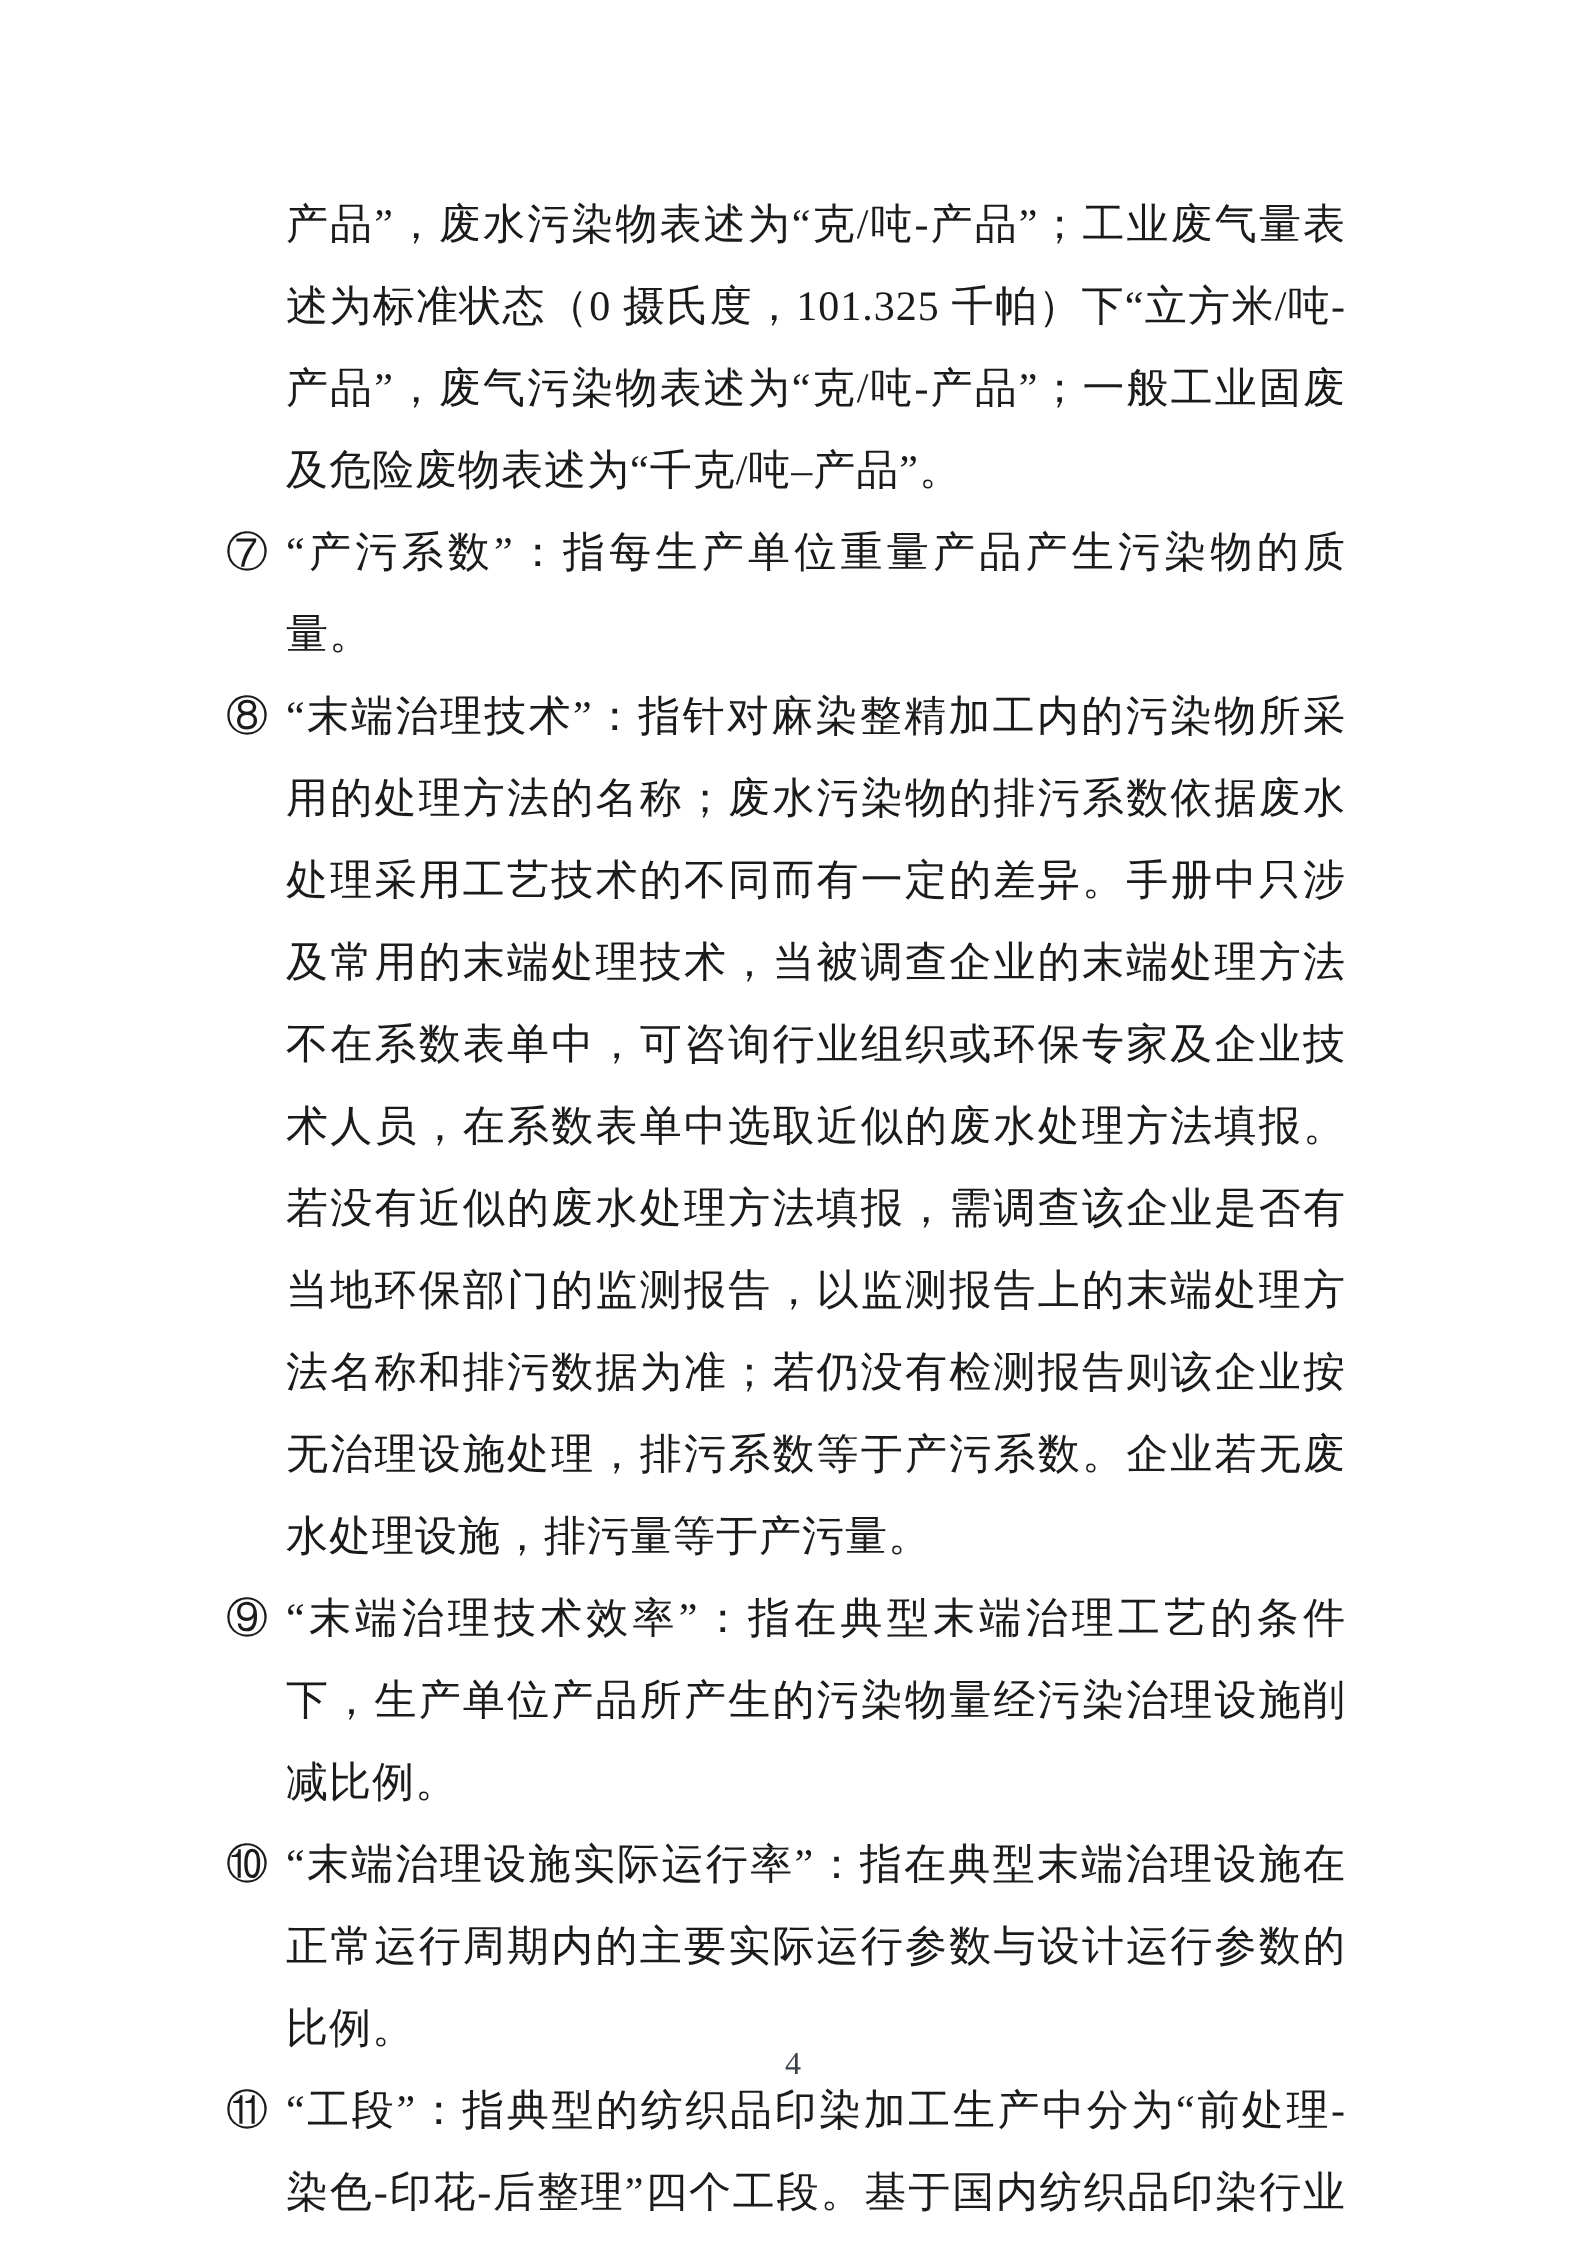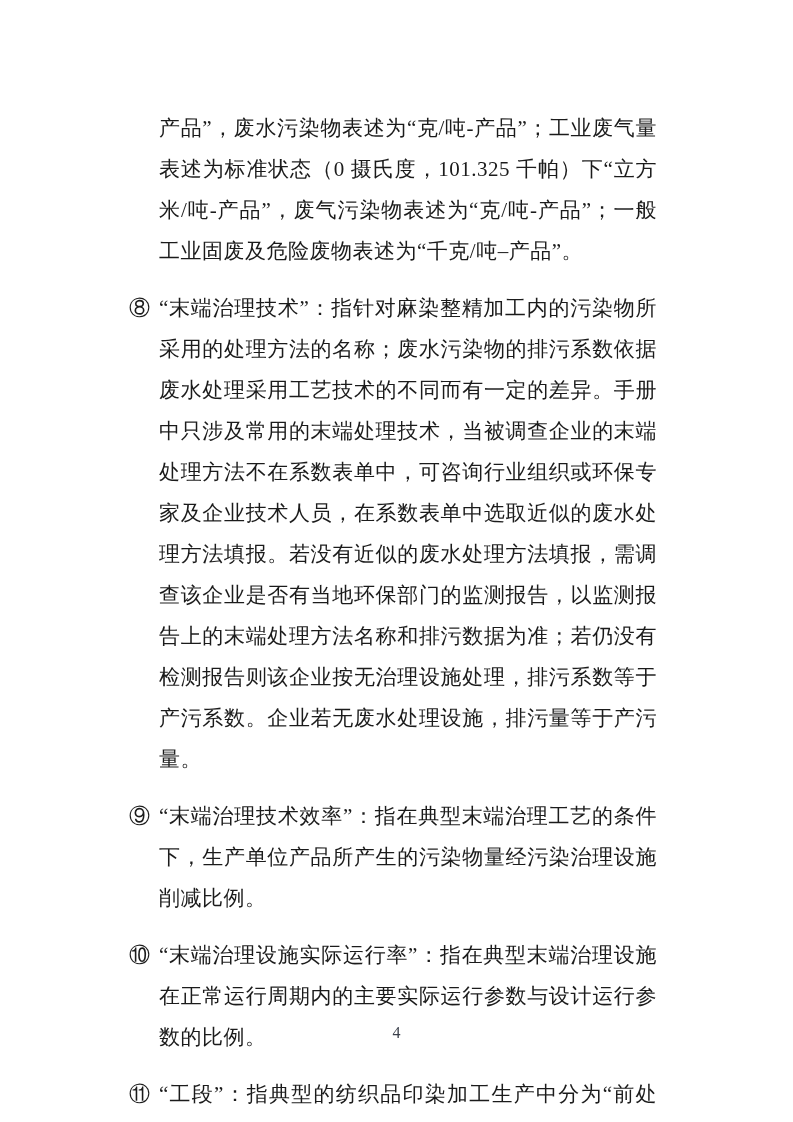--- a/index.html
+++ b/index.html
@@ -19,21 +19,21 @@
   .content {
     position: absolute;
     left: 113px;
     top: 92px;
     width: 560px;
     font-size: 21px;
     line-height: 41px;
     letter-spacing: 0.5px;
   }
   .para {
-    margin: 16px;
+    margin: 0;
     padding-left: 30px;
     text-align: justify;
   }
   .para .marker {
     display: inline-block;
     width: 30px;
     margin-left: -30px;
     text-align: left;
     letter-spacing: 0;
   }
@@ -50,20 +50,23 @@
 </head>
 <body>
 
 <div class="page">
   <div class="content">
 
     <p class="para">
       <span class="ptext">产品”，废水污染物表述为“克/吨-产品”；工业废气量表述为标准状态（0 摄氏度，101.325 千帕）下“立方米/吨-产品”，废气污染物表述为“克/吨-产品”；一般工业固废及危险废物表述为“千克/吨–产品”。</span>
     </p>
 
+    <p class="para">
+      <span class="marker">⑦</span><span class="ptext">“产污系数”：指每生产单位重量产品产生污染物的质量。</span>
+    </p>
 
     <p class="para">
       <span class="marker">⑧</span><span class="ptext">“末端治理技术”：指针对麻染整精加工内的污染物所采用的处理方法的名称；废水污染物的排污系数依据废水处理采用工艺技术的不同而有一定的差异。手册中只涉及常用的末端处理技术，当被调查企业的末端处理方法不在系数表单中，可咨询行业组织或环保专家及企业技术人员，在系数表单中选取近似的废水处理方法填报。若没有近似的废水处理方法填报，需调查该企业是否有当地环保部门的监测报告，以监测报告上的末端处理方法名称和排污数据为准；若仍没有检测报告则该企业按无治理设施处理，排污系数等于产污系数。企业若无废水处理设施，排污量等于产污量。</span>
     </p>
 
     <p class="para">
       <span class="marker">⑨</span><span class="ptext">“末端治理技术效率”：指在典型末端治理工艺的条件下，生产单位产品所产生的污染物量经污染治理设施削减比例。</span>
     </p>
 
     <p class="para">

